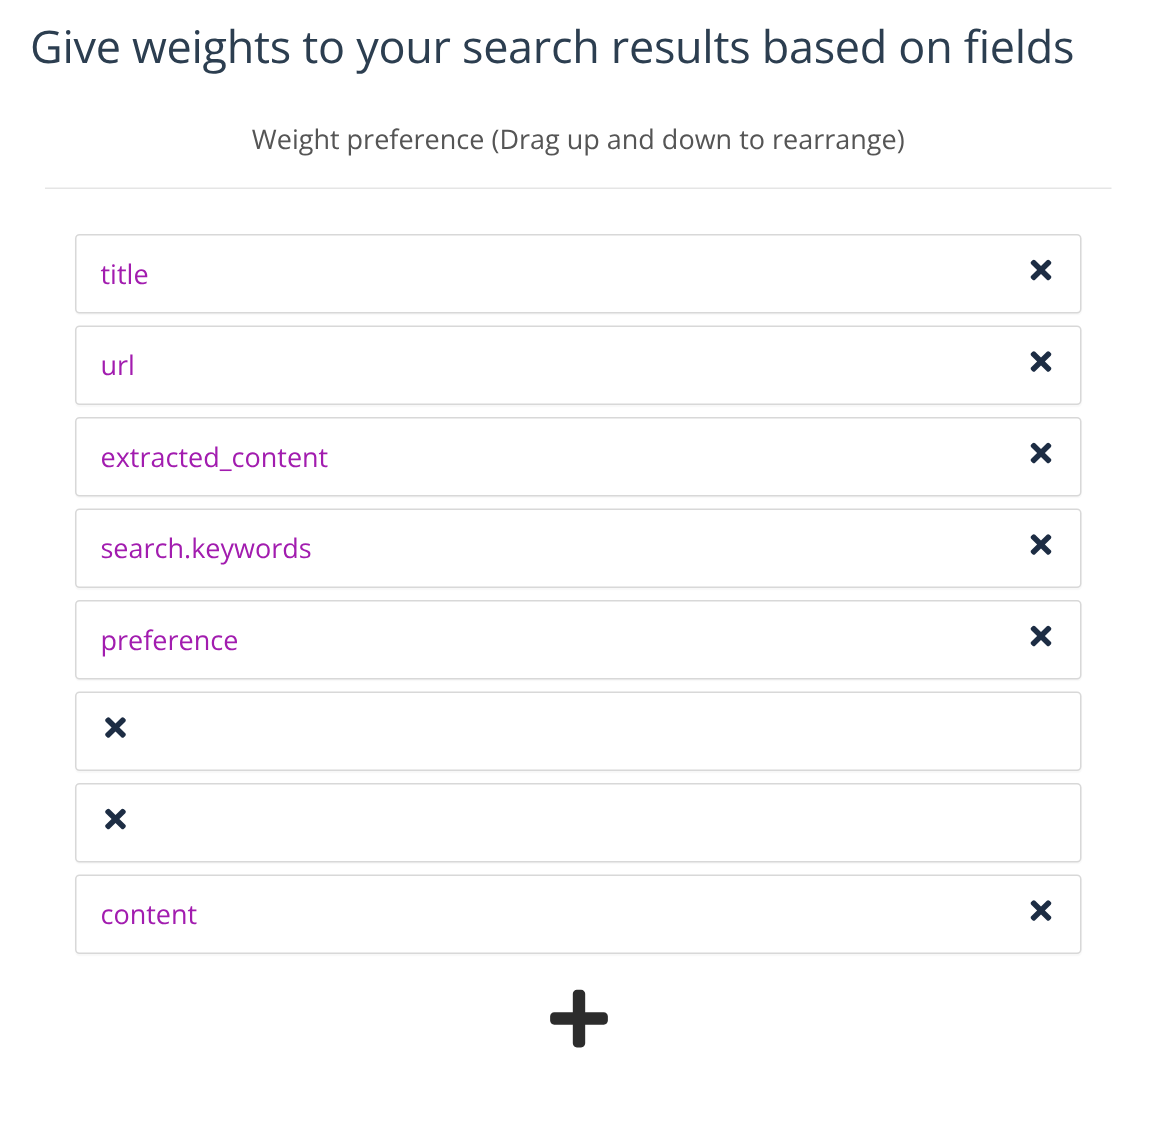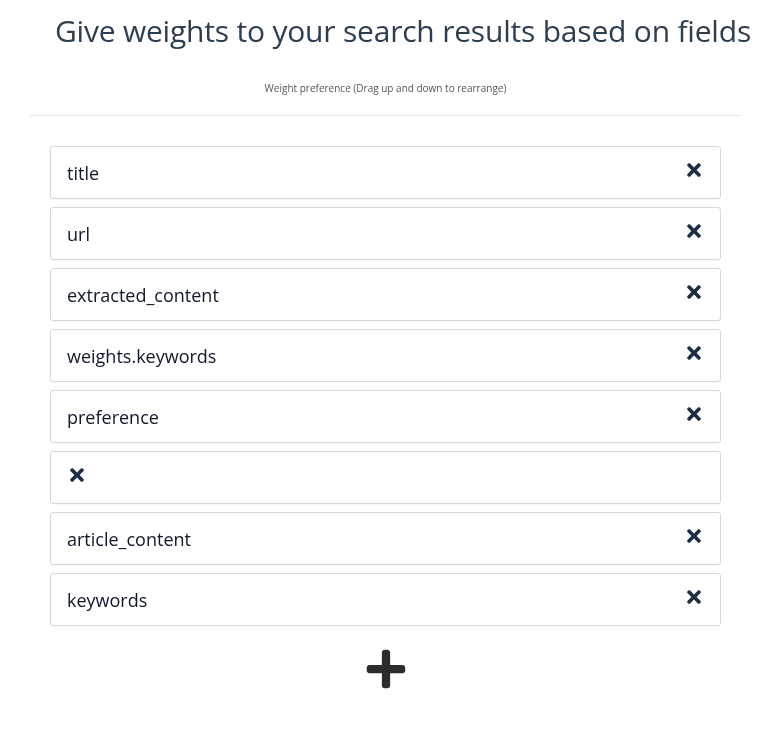--- a/index.html
+++ b/index.html
@@ -12,29 +12,29 @@
       background: #ffffff;
       color: #2c3e50;
       width: 771px;
       padding: 10px 20px 20px 20px;
     }
     .page-title {
       font-size: 30px;
       font-weight: 400;
       color: #2c3e50;
       margin-bottom: 30px;
-      text-align: right;
+      text-align: left;
       letter-spacing: -0.2px;
     }
     .container {
       padding: 0 10px;
     }
     .subtitle {
       text-align: center;
-      font-size: 10px;
+      font-size: 18px;
       color: #555;
       font-weight: 400;
       padding-bottom: 20px;
       border-bottom: 1px solid #e5e5e5;
       margin-bottom: 30px;
     }
     .field-list {
       padding: 0 20px;
     }
     .field-item {
@@ -44,21 +44,21 @@
       border: 1px solid #d8d8d8;
       border-radius: 3px;
       padding: 13px 16px;
       margin-bottom: 8px;
       background: #ffffff;
       cursor: move;
       box-shadow: 0 1px 1px rgba(0,0,0,0.03);
     }
     .field-label {
       font-size: 18px;
-      color: #0f172a;
+      color: #a21caf;
       font-weight: 400;
     }
     .close-btn {
       cursor: pointer;
       display: flex;
       align-items: center;
       justify-content: center;
       color: #1d2d44;
     }
     .close-btn svg {
@@ -117,21 +117,21 @@
       <span class="close-btn">
         <span>
           <svg viewBox="0 0 352 512">
               <path fill="currentColor" d="M242.72 256l100.07-100.07c12.28-12.28 12.28-32.19 0-44.48l-22.24-22.24c-12.28-12.28-32.19-12.28-44.48 0L176 189.28 75.93 89.21c-12.28-12.28-32.19-12.28-44.48 0L9.21 111.45c-12.28 12.28-12.28 32.19 0 44.48L109.28 256 9.21 356.07c-12.28 12.28-12.28 32.19 0 44.48l22.24 22.24c12.28 12.28 32.2 12.28 44.48 0L176 322.72l100.07 100.07c12.28 12.28 32.2 12.28 44.48 0l22.24-22.24c12.28-12.28 12.28-32.19 0-44.48L242.72 256z"></path>
             </svg>
         </span>
       </span>
     </div>
 
     <div class="field-item">
-      <span class="field-label">weights.keywords</span>
+      <span class="field-label">search.keywords</span>
       <span class="close-btn">
         <span>
           <svg viewBox="0 0 352 512">
               <path fill="currentColor" d="M242.72 256l100.07-100.07c12.28-12.28 12.28-32.19 0-44.48l-22.24-22.24c-12.28-12.28-32.19-12.28-44.48 0L176 189.28 75.93 89.21c-12.28-12.28-32.19-12.28-44.48 0L9.21 111.45c-12.28 12.28-12.28 32.19 0 44.48L109.28 256 9.21 356.07c-12.28 12.28-12.28 32.19 0 44.48l22.24 22.24c12.28 12.28 32.2 12.28 44.48 0L176 322.72l100.07 100.07c12.28 12.28 32.2 12.28 44.48 0l22.24-22.24c12.28-12.28 12.28-32.19 0-44.48L242.72 256z"></path>
             </svg>
         </span>
       </span>
     </div>
 
     <div class="field-item">
@@ -149,32 +149,31 @@
       <span class="close-btn">
         <span>
           <svg viewBox="0 0 352 512">
               <path fill="currentColor" d="M242.72 256l100.07-100.07c12.28-12.28 12.28-32.19 0-44.48l-22.24-22.24c-12.28-12.28-32.19-12.28-44.48 0L176 189.28 75.93 89.21c-12.28-12.28-32.19-12.28-44.48 0L9.21 111.45c-12.28 12.28-12.28 32.19 0 44.48L109.28 256 9.21 356.07c-12.28 12.28-12.28 32.19 0 44.48l22.24 22.24c12.28 12.28 32.2 12.28 44.48 0L176 322.72l100.07 100.07c12.28 12.28 32.2 12.28 44.48 0l22.24-22.24c12.28-12.28 12.28-32.19 0-44.48L242.72 256z"></path>
             </svg>
         </span>
       </span>
     </div>
 
     <div class="field-item">
-      <span class="field-label">article_content</span>
       <span class="close-btn">
         <span>
           <svg viewBox="0 0 352 512">
               <path fill="currentColor" d="M242.72 256l100.07-100.07c12.28-12.28 12.28-32.19 0-44.48l-22.24-22.24c-12.28-12.28-32.19-12.28-44.48 0L176 189.28 75.93 89.21c-12.28-12.28-32.19-12.28-44.48 0L9.21 111.45c-12.28 12.28-12.28 32.19 0 44.48L109.28 256 9.21 356.07c-12.28 12.28-12.28 32.19 0 44.48l22.24 22.24c12.28 12.28 32.2 12.28 44.48 0L176 322.72l100.07 100.07c12.28 12.28 32.2 12.28 44.48 0l22.24-22.24c12.28-12.28 12.28-32.19 0-44.48L242.72 256z"></path>
             </svg>
         </span>
       </span>
     </div>
 
     <div class="field-item">
-      <span class="field-label">keywords</span>
+      <span class="field-label">content</span>
       <span class="close-btn">
         <span>
           <svg viewBox="0 0 352 512">
               <path fill="currentColor" d="M242.72 256l100.07-100.07c12.28-12.28 12.28-32.19 0-44.48l-22.24-22.24c-12.28-12.28-32.19-12.28-44.48 0L176 189.28 75.93 89.21c-12.28-12.28-32.19-12.28-44.48 0L9.21 111.45c-12.28 12.28-12.28 32.19 0 44.48L109.28 256 9.21 356.07c-12.28 12.28-12.28 32.19 0 44.48l22.24 22.24c12.28 12.28 32.2 12.28 44.48 0L176 322.72l100.07 100.07c12.28 12.28 32.2 12.28 44.48 0l22.24-22.24c12.28-12.28 12.28-32.19 0-44.48L242.72 256z"></path>
             </svg>
         </span>
       </span>
     </div>
 
   </div>

